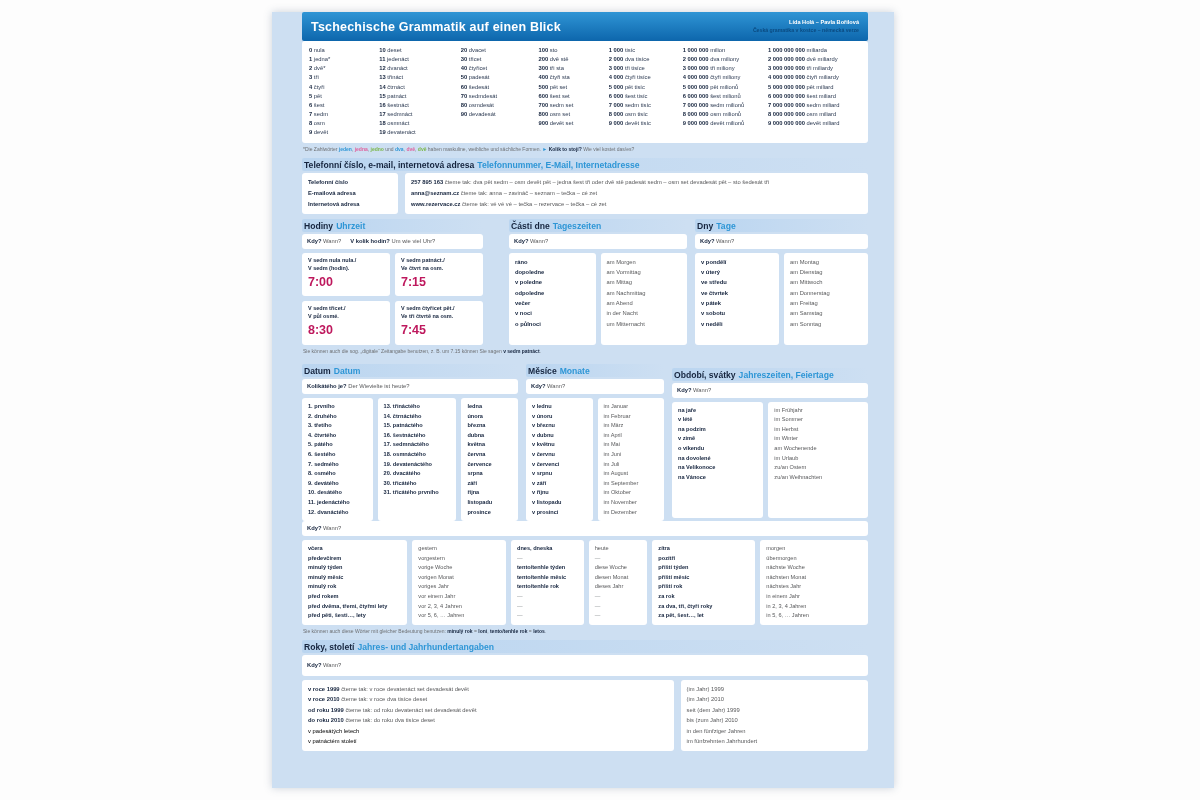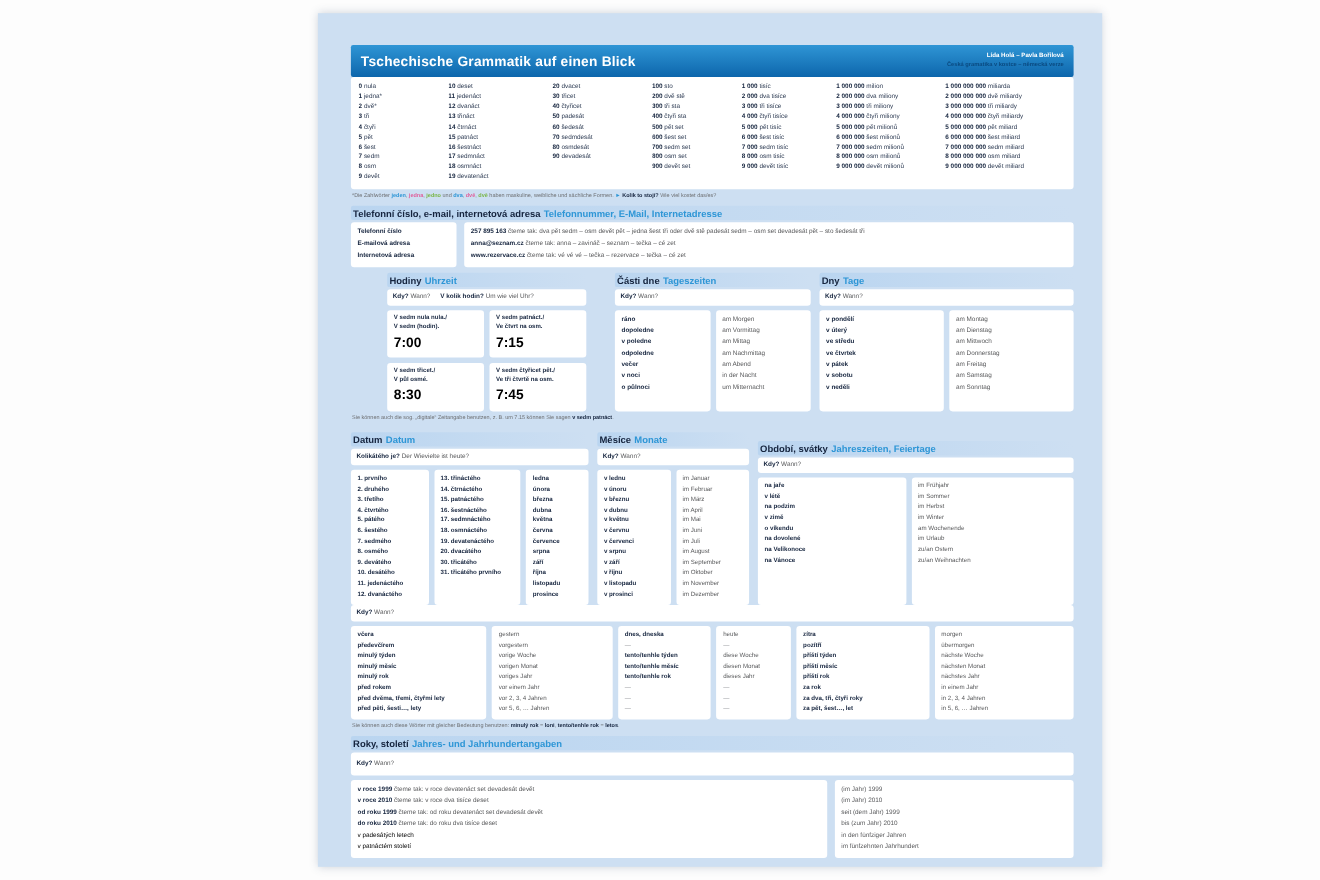--- a/index.html
+++ b/index.html
@@ -1,19 +1,19 @@
 <!DOCTYPE html>
 <html><head>
 <meta charset="utf-8">
 <style>
   html,body{margin:0;padding:0;background:#fdfdfd;}
   .canvas{position:relative;width:1200px;height:800px;background:#fdfdfd;overflow:hidden;
           font-family:"Liberation Sans","DejaVu Sans",sans-serif;}
-  .page{position:absolute;left:289px;top:12px;width:713px;height:776px;background:#cddff2;
-        box-sizing:border-box;padding:29px 26px 0 30px;box-shadow:0 0 8px rgba(60,80,110,.25);}
+  .page{position:absolute;left:272px;top:12px;width:622px;height:776px;background:#cddff2;
+        box-sizing:border-box;padding:0 26px 0 30px;box-shadow:0 0 8px rgba(60,80,110,.25);}
   
   .titlebar{height:29px;background:linear-gradient(180deg,#2f95d5,#0d66ac);border-radius:2px;
             display:flex;justify-content:space-between;align-items:center;padding:0 9px;}
   .titlebar .tt{color:#fff;font-size:12.5px;font-weight:bold;letter-spacing:.2px;}
   .titlebar .meta{text-align:right;line-height:1.3;}
   .titlebar .auth{display:block;color:#fff;font-weight:bold;font-size:5.6px;}
   .titlebar .ed{display:block;color:#0a4a80;font-weight:bold;font-size:5.2px;}
   
   .sec-h{margin:5px 0 2px;padding:2px 2px 1px;font-size:8.6px;font-weight:bold;
          background:linear-gradient(90deg,#bad5f0,rgba(205,223,242,0));border-radius:2px;}
@@ -33,33 +33,33 @@
   .ncol .t{color:#2c3a52;}
   .nc1{flex:.85;} .nc2{flex:1;} .nc3{flex:.95;} .nc4{flex:.85;} .nc5{flex:.9;} .nc6{flex:1.05;} .nc7{flex:1.25;}
   .footnote{font-size:5px;color:#6e7073;margin:3px 1px 4px;line-height:1.5;}
   
   .tel-row{display:flex;gap:7px;font-size:5.8px;line-height:1.9;}
   .tel-labels{width:96px;flex:none;}
   .tel-content{flex:1;overflow:hidden;}
   .tel-content .li{overflow:hidden;text-overflow:ellipsis;}
   
   .trio{display:flex;gap:8px;align-items:stretch;}
-  .trio .colA{width:181px;flex:none;margin-left:33px;}
+  .trio .colA{width:181px;flex:none;}
   .trio .colB{width:178px;flex:none;margin-left:18px;}
   .trio .colC{flex:1;}
   .qbar{margin:0 0 4px;font-size:5.8px;padding:3px 5px;line-height:1.5;}
   .qbar .li{display:inline-block;margin-right:9px;}
   .pair{display:flex;gap:5px;}
   .pair .box{flex:1;font-size:5.8px;line-height:1.78;min-height:92px;}
   .hod-grid{display:grid;grid-template-columns:1fr 1fr;gap:5px;}
   .hcell{min-height:43.5px;}
   .hcell .l{font-size:5.5px;font-weight:bold;color:#15243e;line-height:1.45;}
-  .hcell .time{font-size:12.5px;font-weight:bold;color:#000000;margin-top:2px;}
-  
-  .trio2{display:flex;gap:8px;align-items:flex-end;}
+  .hcell .time{font-size:12.5px;font-weight:bold;color:#be185d;margin-top:2px;}
+  
+  .trio2{display:flex;gap:8px;align-items:center;}
   .trio2 .colD{width:216px;flex:none;}
   .trio2 .colM{width:138px;flex:none;}
   .trio2 .colO{flex:1;}
   .multi{display:flex;gap:5px;}
   .multi .box{font-size:5.6px;line-height:1.72;min-height:116px;}
   .dcol1{flex:1.05;} .dcol2{flex:1.2;} .dcol3{flex:.8;}
   .mcol{flex:1;} .ocol1{flex:.95;} .ocol2{flex:1.05;}
   
   .zeit-grid{display:flex;gap:5px;}
   .zeit-grid .box{font-size:5.6px;line-height:1.72;min-height:74px;overflow:hidden;}

